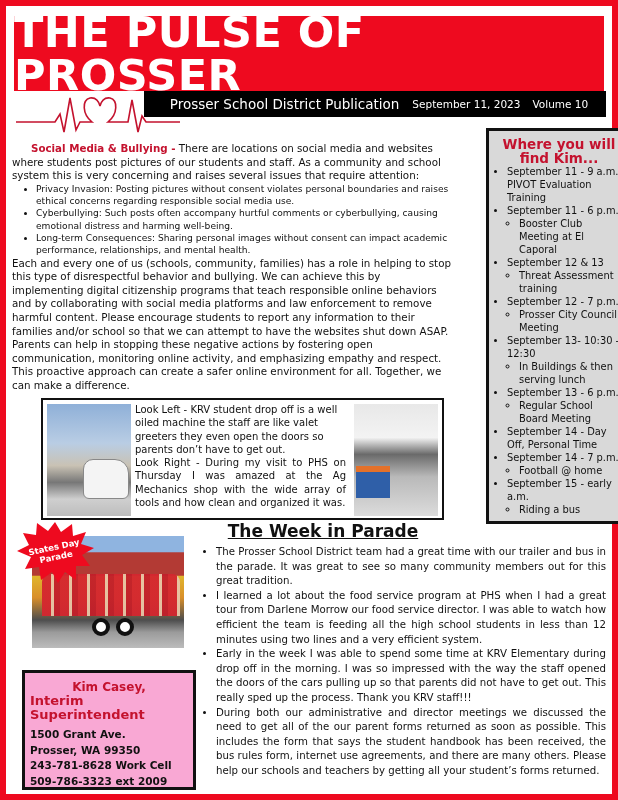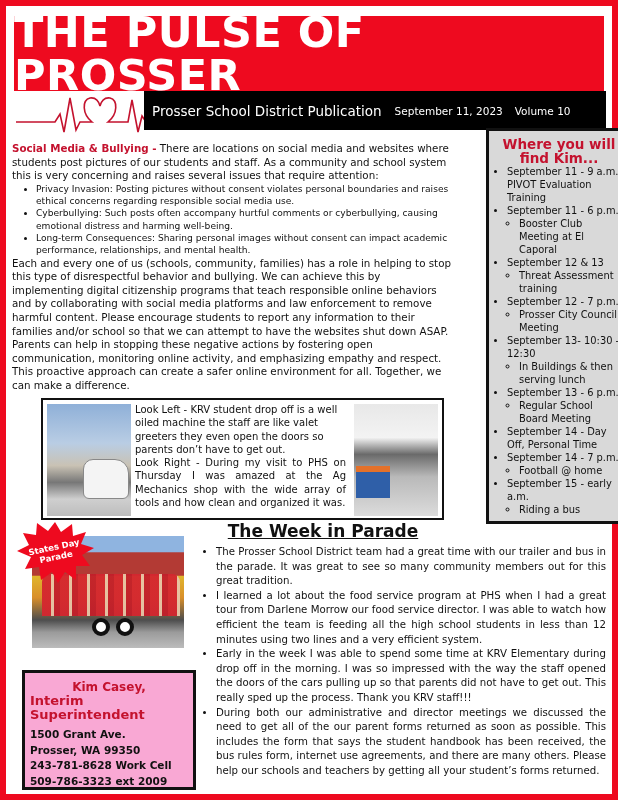--- a/index.html
+++ b/index.html
@@ -20,38 +20,39 @@
     display: flex; align-items: center; justify-content: center;
   }
   .masthead h1 {
     color: #fff; font-family: "DejaVu Sans", sans-serif; font-weight: bold;
     font-size: 43px; letter-spacing: 0.5px; line-height: 1;
   }
   .pulse {
     position: absolute; left: 4px; top: 86px; width: 170px; height: 45px;
   }
   .pubbar {
-    position: absolute; left: 138px; top: 85px; width: 462px; height: 39px;
+    position: absolute; left: 138px; top: 85px; width: 462px; height: 26px;
     background: #000; color: #fff;
     display: flex; align-items: center; padding-left: 8px;
     font-family: "DejaVu Sans", sans-serif;
+    justify-content: center;
   }
   .pubbar .pub { font-size: 13.5px; }
   .pubbar .date { font-size: 10.5px; margin-left: 13px; }
   .pubbar .vol { font-size: 10.5px; margin-left: 12px; }
 
   .h-together {
     position: absolute; left: 150px; top: 118px; width: 200px;
     font-weight: bold; font-size: 16px; text-align: center;
   }
   .article {
     position: absolute; left: 6px; top: 136px; width: 440px;
     font-size: 10.3px; line-height: 13.6px;
   }
-  .article .lead { color: #c4122e; font-weight: bold; }
+  .article .lead { color: #c4122e; font-weight: bold; margin-left: 19px; }
   .article ul { margin-left: 24px; list-style: disc; font-size: 9.1px; line-height: 12.3px; }
   .article ul li { padding-left: 0; }
 
   .sidebar {
     position: absolute; left: 480px; top: 122px; width: 145px; height: 396px;
     background: #d9d9d9; border: 3px solid #111;
     padding: 6px 5px 6px 6px;
   }
   .sidebar h2 {
     color: #c4122e; font-size: 13.5px; line-height: 14px; text-align: center; font-weight: bold;

